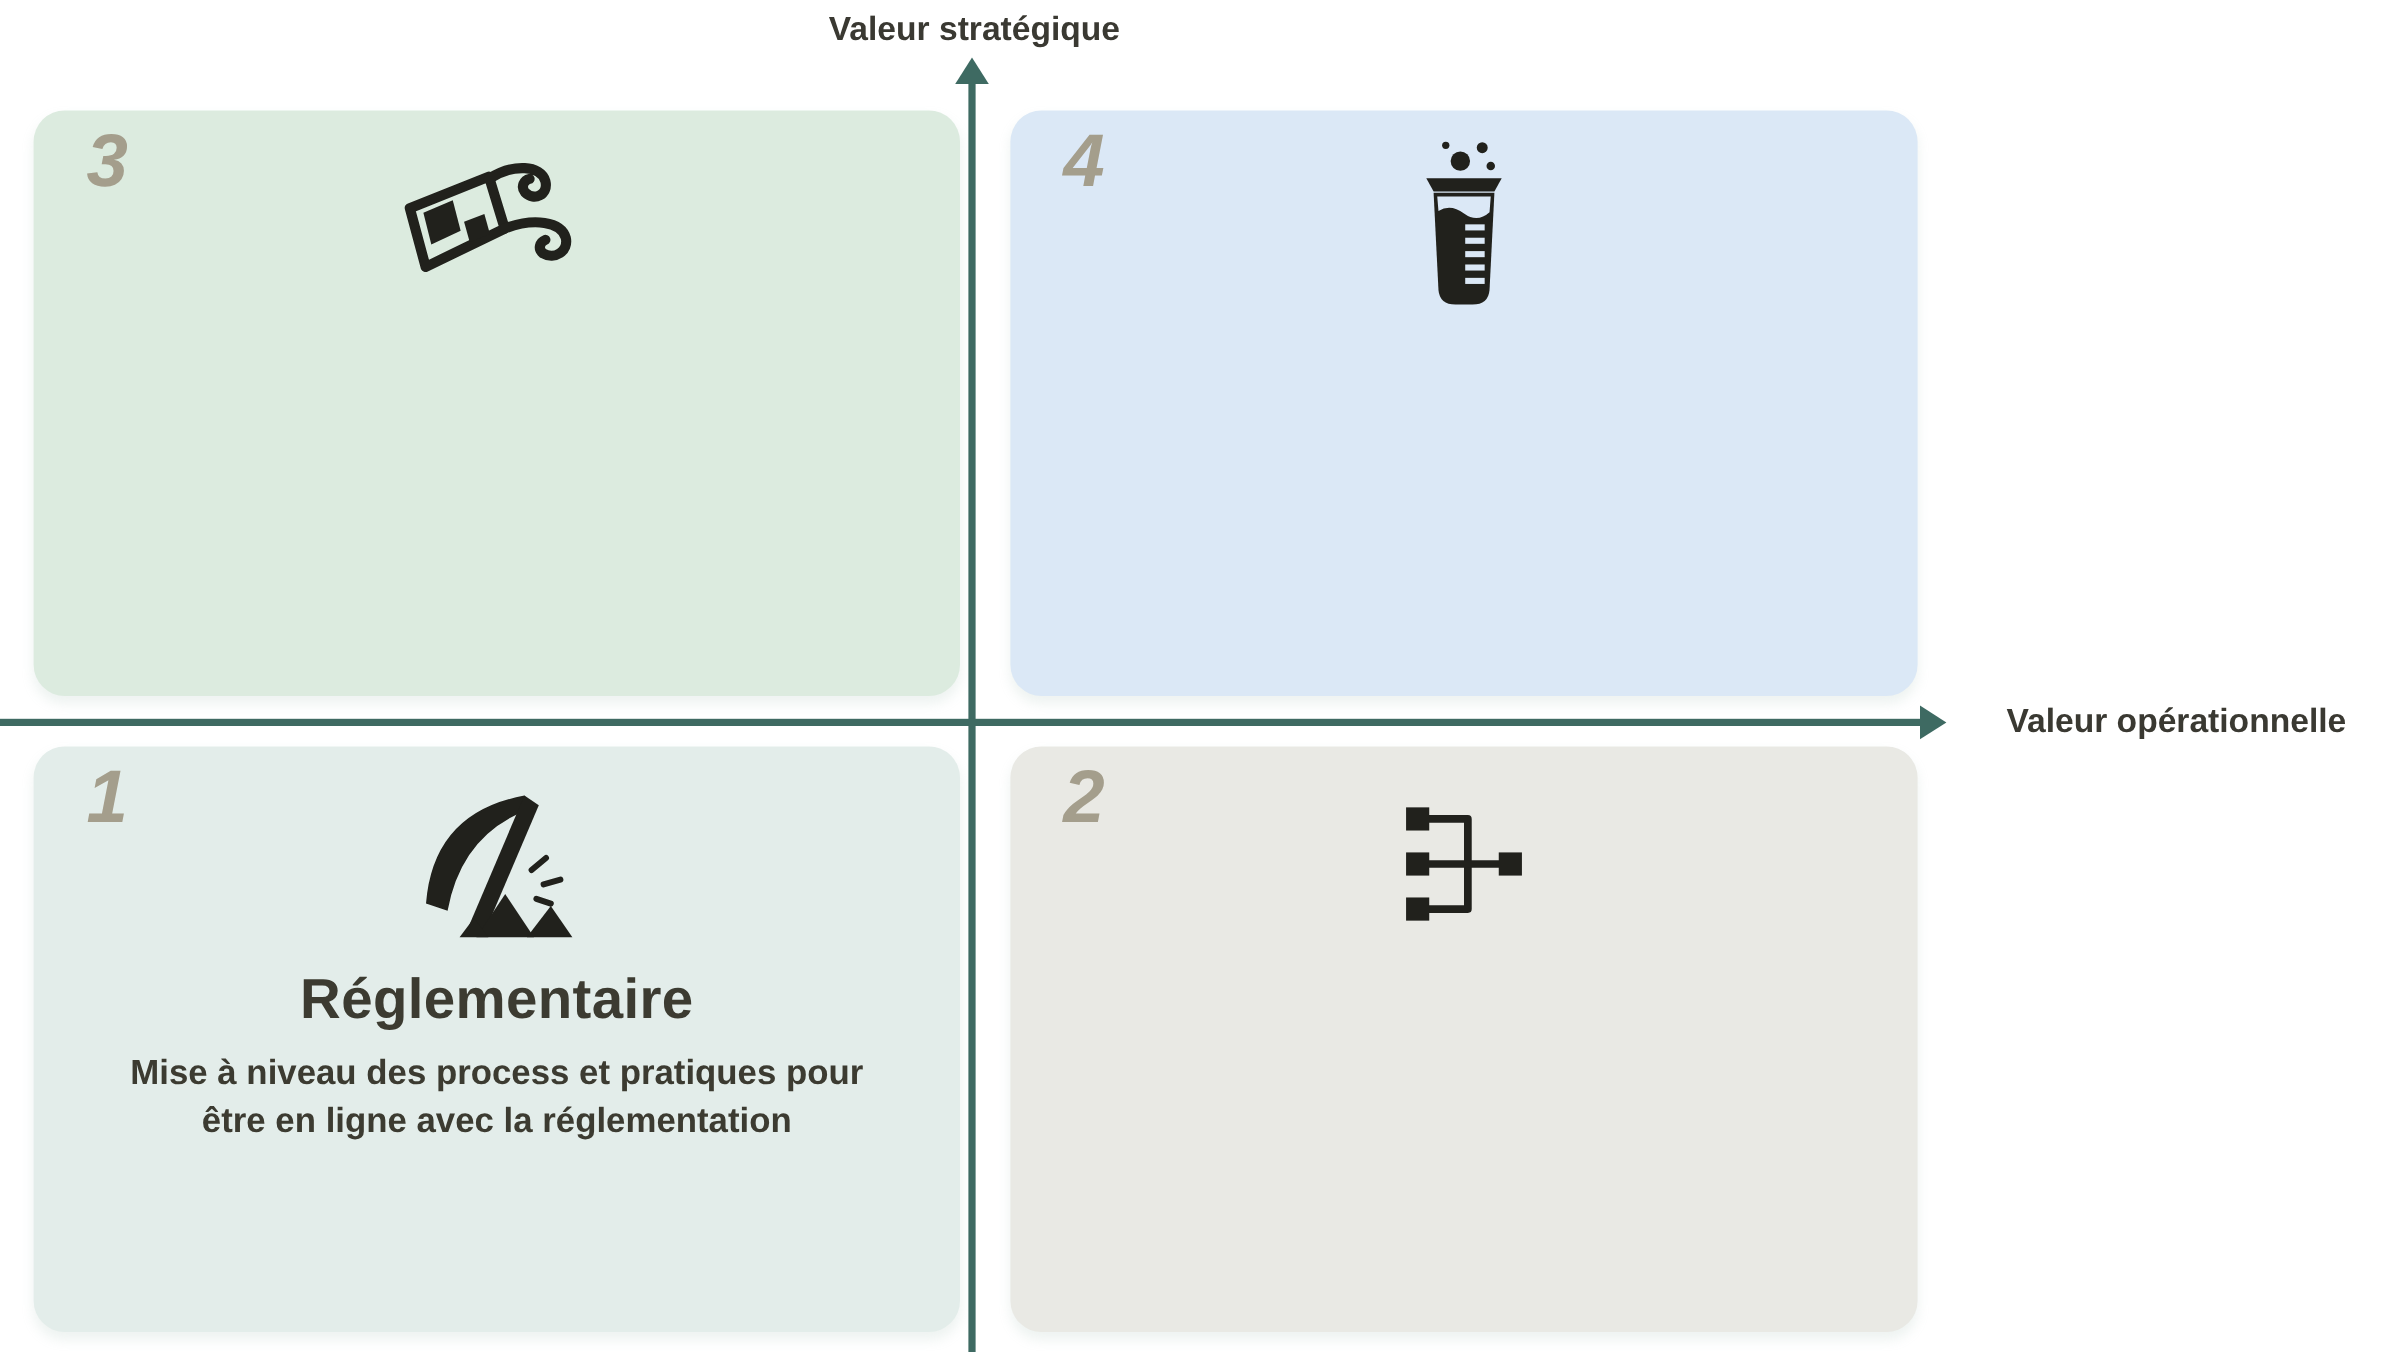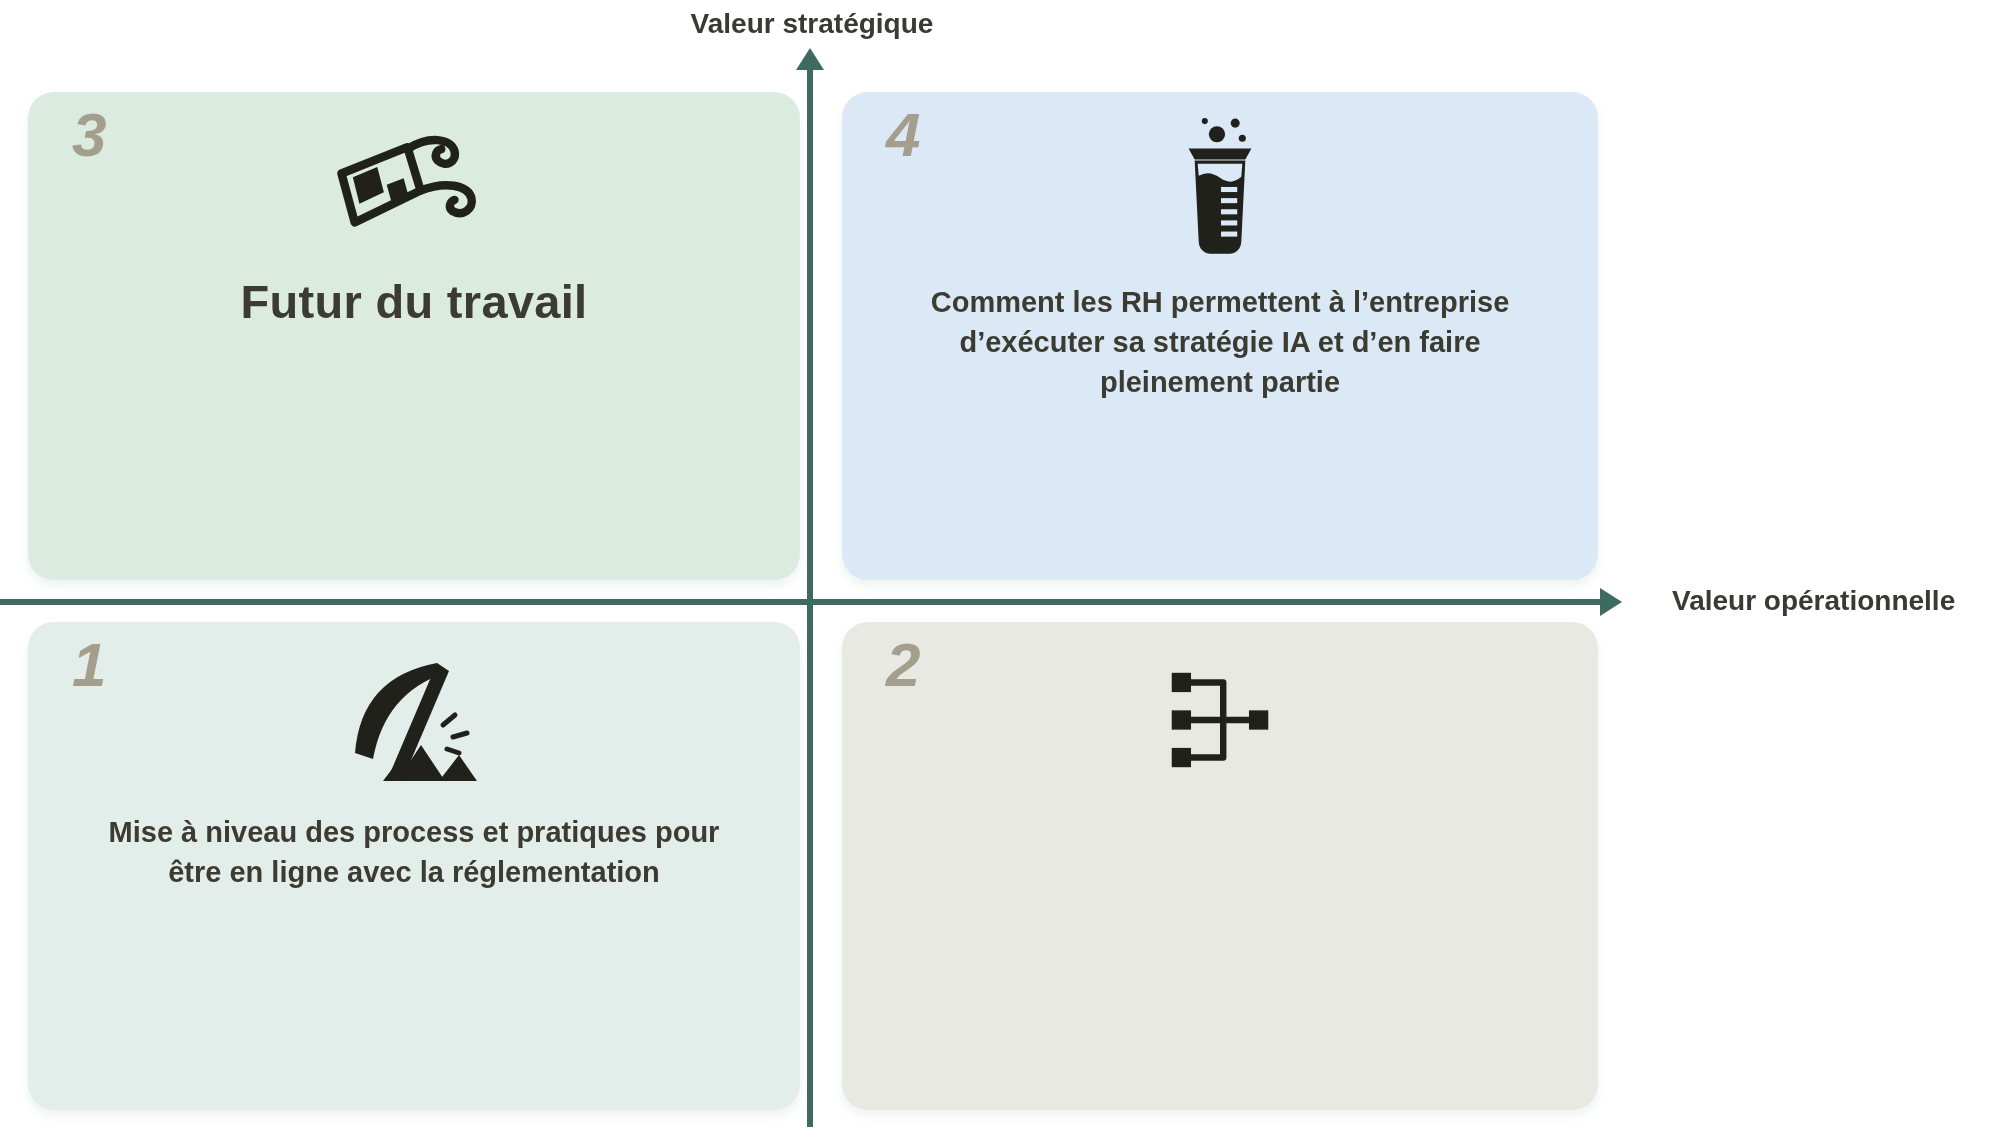--- a/index.html
+++ b/index.html
@@ -49,21 +49,20 @@
     <div class="quad-number">3</div>
     <div class="quad-icon">
       <svg width="160" height="118" viewBox="0 0 170 115">
         <polygon class="icon-stroke" stroke-width="9" points="8,40 78,12 92,58 22,92"></polygon>
         <polygon class="icon-fill" points="20,44 46,33 53,60 27,72"></polygon>
         <polygon class="icon-fill" points="56,52 74,45 79,63 61,70"></polygon>
         <path class="icon-stroke" stroke-width="9" d="M78,14 C100,0 124,2 128,16 C131,28 118,34 110,26 C106,21 109,15 114,14"></path>
         <path class="icon-stroke" stroke-width="9" d="M92,58 C118,48 142,52 146,66 C149,78 136,86 126,80 C121,76 123,70 128,68"></path>
       </svg>
     </div>
-    <div class="quad-title">Futur du travail</div>
   </div>
 
   <div class="quad q4" style="background: rgb(219, 232, 246);">
     <div class="quad-number">4</div>
     <div class="quad-icon">
       <svg width="112" height="152" viewBox="0 0 110 150">
         <circle class="icon-fill" cx="52" cy="20" r="8"></circle>
         <circle class="icon-fill" cx="70" cy="9" r="4.5"></circle>
         <circle class="icon-fill" cx="77" cy="24" r="3.5"></circle>
         <circle class="icon-fill" cx="40" cy="7" r="3"></circle>
@@ -72,39 +71,39 @@
         <path d="M33,49 L77,49 L76,62 Q66,71 55,63 Q44,55 34,61 Z" fill="#dbe8f6"></path>
         <g fill="#dbe8f6">
           <rect x="56" y="72" width="16" height="5"></rect>
           <rect x="56" y="83" width="16" height="5"></rect>
           <rect x="56" y="94" width="16" height="5"></rect>
           <rect x="56" y="105" width="16" height="5"></rect>
           <rect x="56" y="116" width="16" height="5"></rect>
         </g>
       </svg>
     </div>
-    <div class="quad-desc">Comment les RH permettent à l’entreprise d’exécuter sa stratégie IA et d’en faire pleinement partie</div>
   </div>
 
   <div class="quad q1" style="background: rgb(227, 237, 234);">
     <div class="quad-number">1</div>
     <div class="quad-icon">
       <svg width="150" height="135" viewBox="0 0 150 135">
         <path class="icon-fill" d="M16,100 Q22,24 98,10 L106,20 Q46,40 34,106 Z"></path>
         <polygon class="icon-fill" points="98,10 110,18 64,126 52,118"></polygon>
         <polygon class="icon-fill" points="58,128 82,92 106,128"></polygon>
         <polygon class="icon-fill" points="100,128 120,102 138,128"></polygon>
         <polygon class="icon-fill" points="44,128 56,112 68,128"></polygon>
         <g class="icon-stroke" stroke-width="5">
           <line x1="104" y1="72" x2="116" y2="62"></line>
           <line x1="114" y1="84" x2="128" y2="80"></line>
           <line x1="108" y1="96" x2="120" y2="100"></line>
         </g>
       </svg>
     </div>
+    <div class="quad-title">Réglementaire</div>
     <div class="quad-desc">Mise à niveau des process et pratiques pour être en ligne avec la réglementation</div>
   </div>
 
   <div class="quad q2" style="background: rgb(233, 233, 228);">
     <div class="quad-number">2</div>
     <div class="quad-icon">
       <svg width="118" height="108" viewBox="0 0 110 100">
         <g class="icon-stroke" stroke-width="6">
           <path d="M28,15 H58 V85 H28"></path>
           <path d="M28,50 H84"></path>

